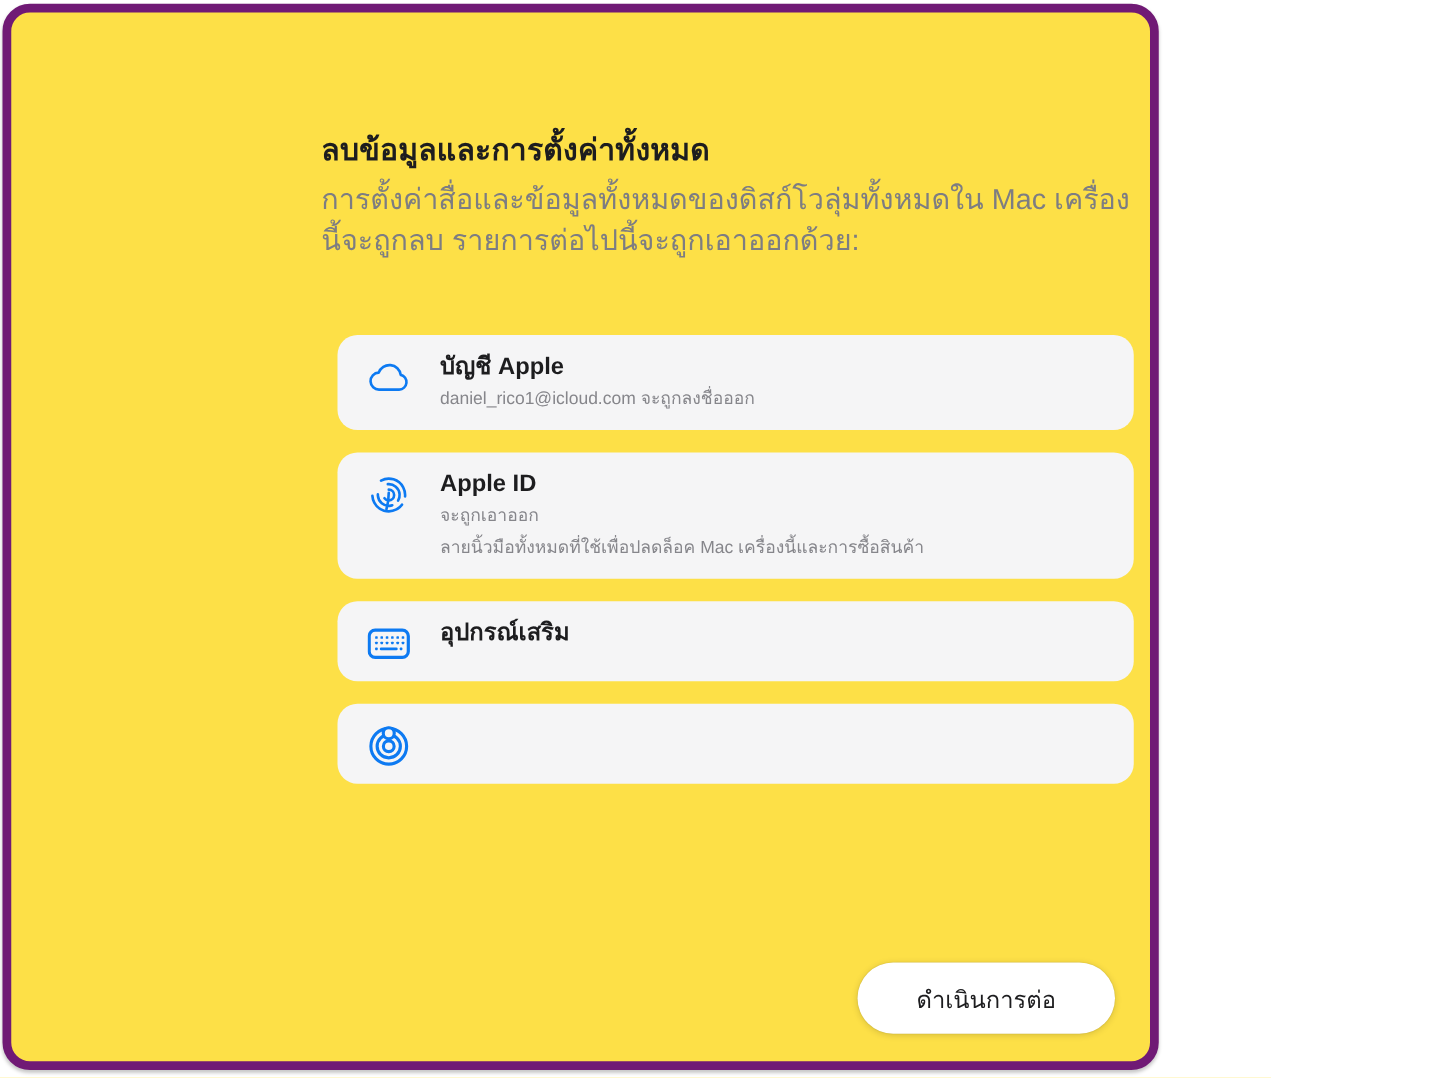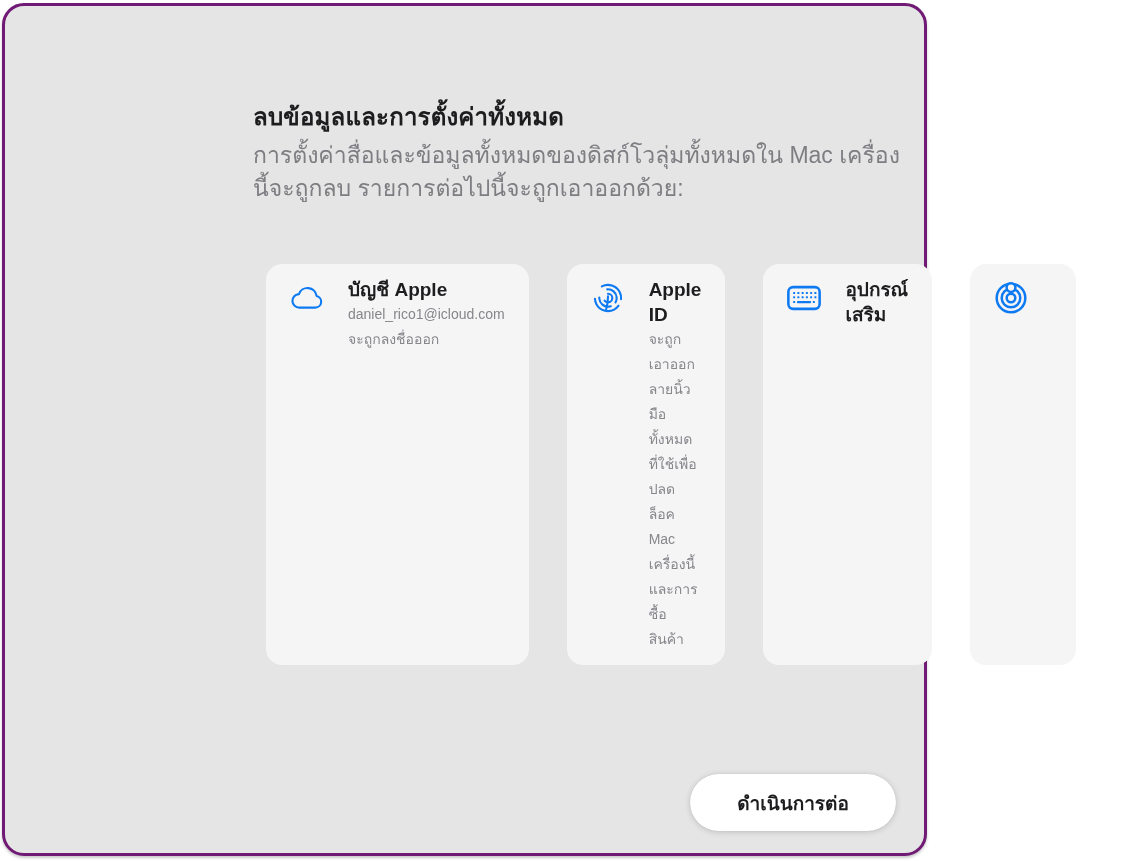--- a/index.html
+++ b/index.html
@@ -8,22 +8,22 @@
     width: 1148px;
     height: 862px;
     background: #ffffff;
     font-family: "Liberation Sans", "DejaVu Sans", sans-serif;
     overflow: hidden;
   }
   .window {
     position: absolute;
     left: 2px; top: 3px;
     width: 925px; height: 853px;
-    background: #e5e5e5;
-    border: 3px solid #701a75;
+    background: #fde047;
+    border: 7px solid #701a75;
     border-radius: 22px;
     box-shadow: 0 2px 3px rgba(0,0,0,0.22);
     box-sizing: border-box;
   }
   .header {
     position: absolute;
     left: 248px; top: 92px;
     width: 668px;
   }
   .main-title {
@@ -37,22 +37,22 @@
     margin-top: 3px;
     font-size: 23px;
     line-height: 33px;
     color: #7d7d82;
   }
   .cards {
     position: absolute;
     left: 261px; top: 258px;
     width: 637px;
     display: flex;
-    flex-direction: row;
-    gap: 38px;
+    flex-direction: column;
+    gap: 18px;
   }
   .card {
     background: #f5f5f6;
     border-radius: 16px;
     padding: 13px 24px;
     display: flex;
     align-items: flex-start;
     box-sizing: border-box;
   }
   .card-icon {
@@ -82,21 +82,20 @@
     border: none;
     border-radius: 29px;
     box-shadow: 0 0 1px rgba(0,0,0,0.18), 0 1px 6px rgba(0,0,0,0.16);
     font-family: inherit;
     font-size: 19px;
     color: #1d1d1f;
     cursor: pointer;
     display: flex;
     align-items: center;
     justify-content: center;
-    font-weight: bold;
   }
 </style>
 </head>
 <body>
 
 <div class="window">
 
   <div class="header">
     <div class="main-title">ลบข้อมูลและการตั้งค่าทั้งหมด</div>
     <div class="main-desc">

